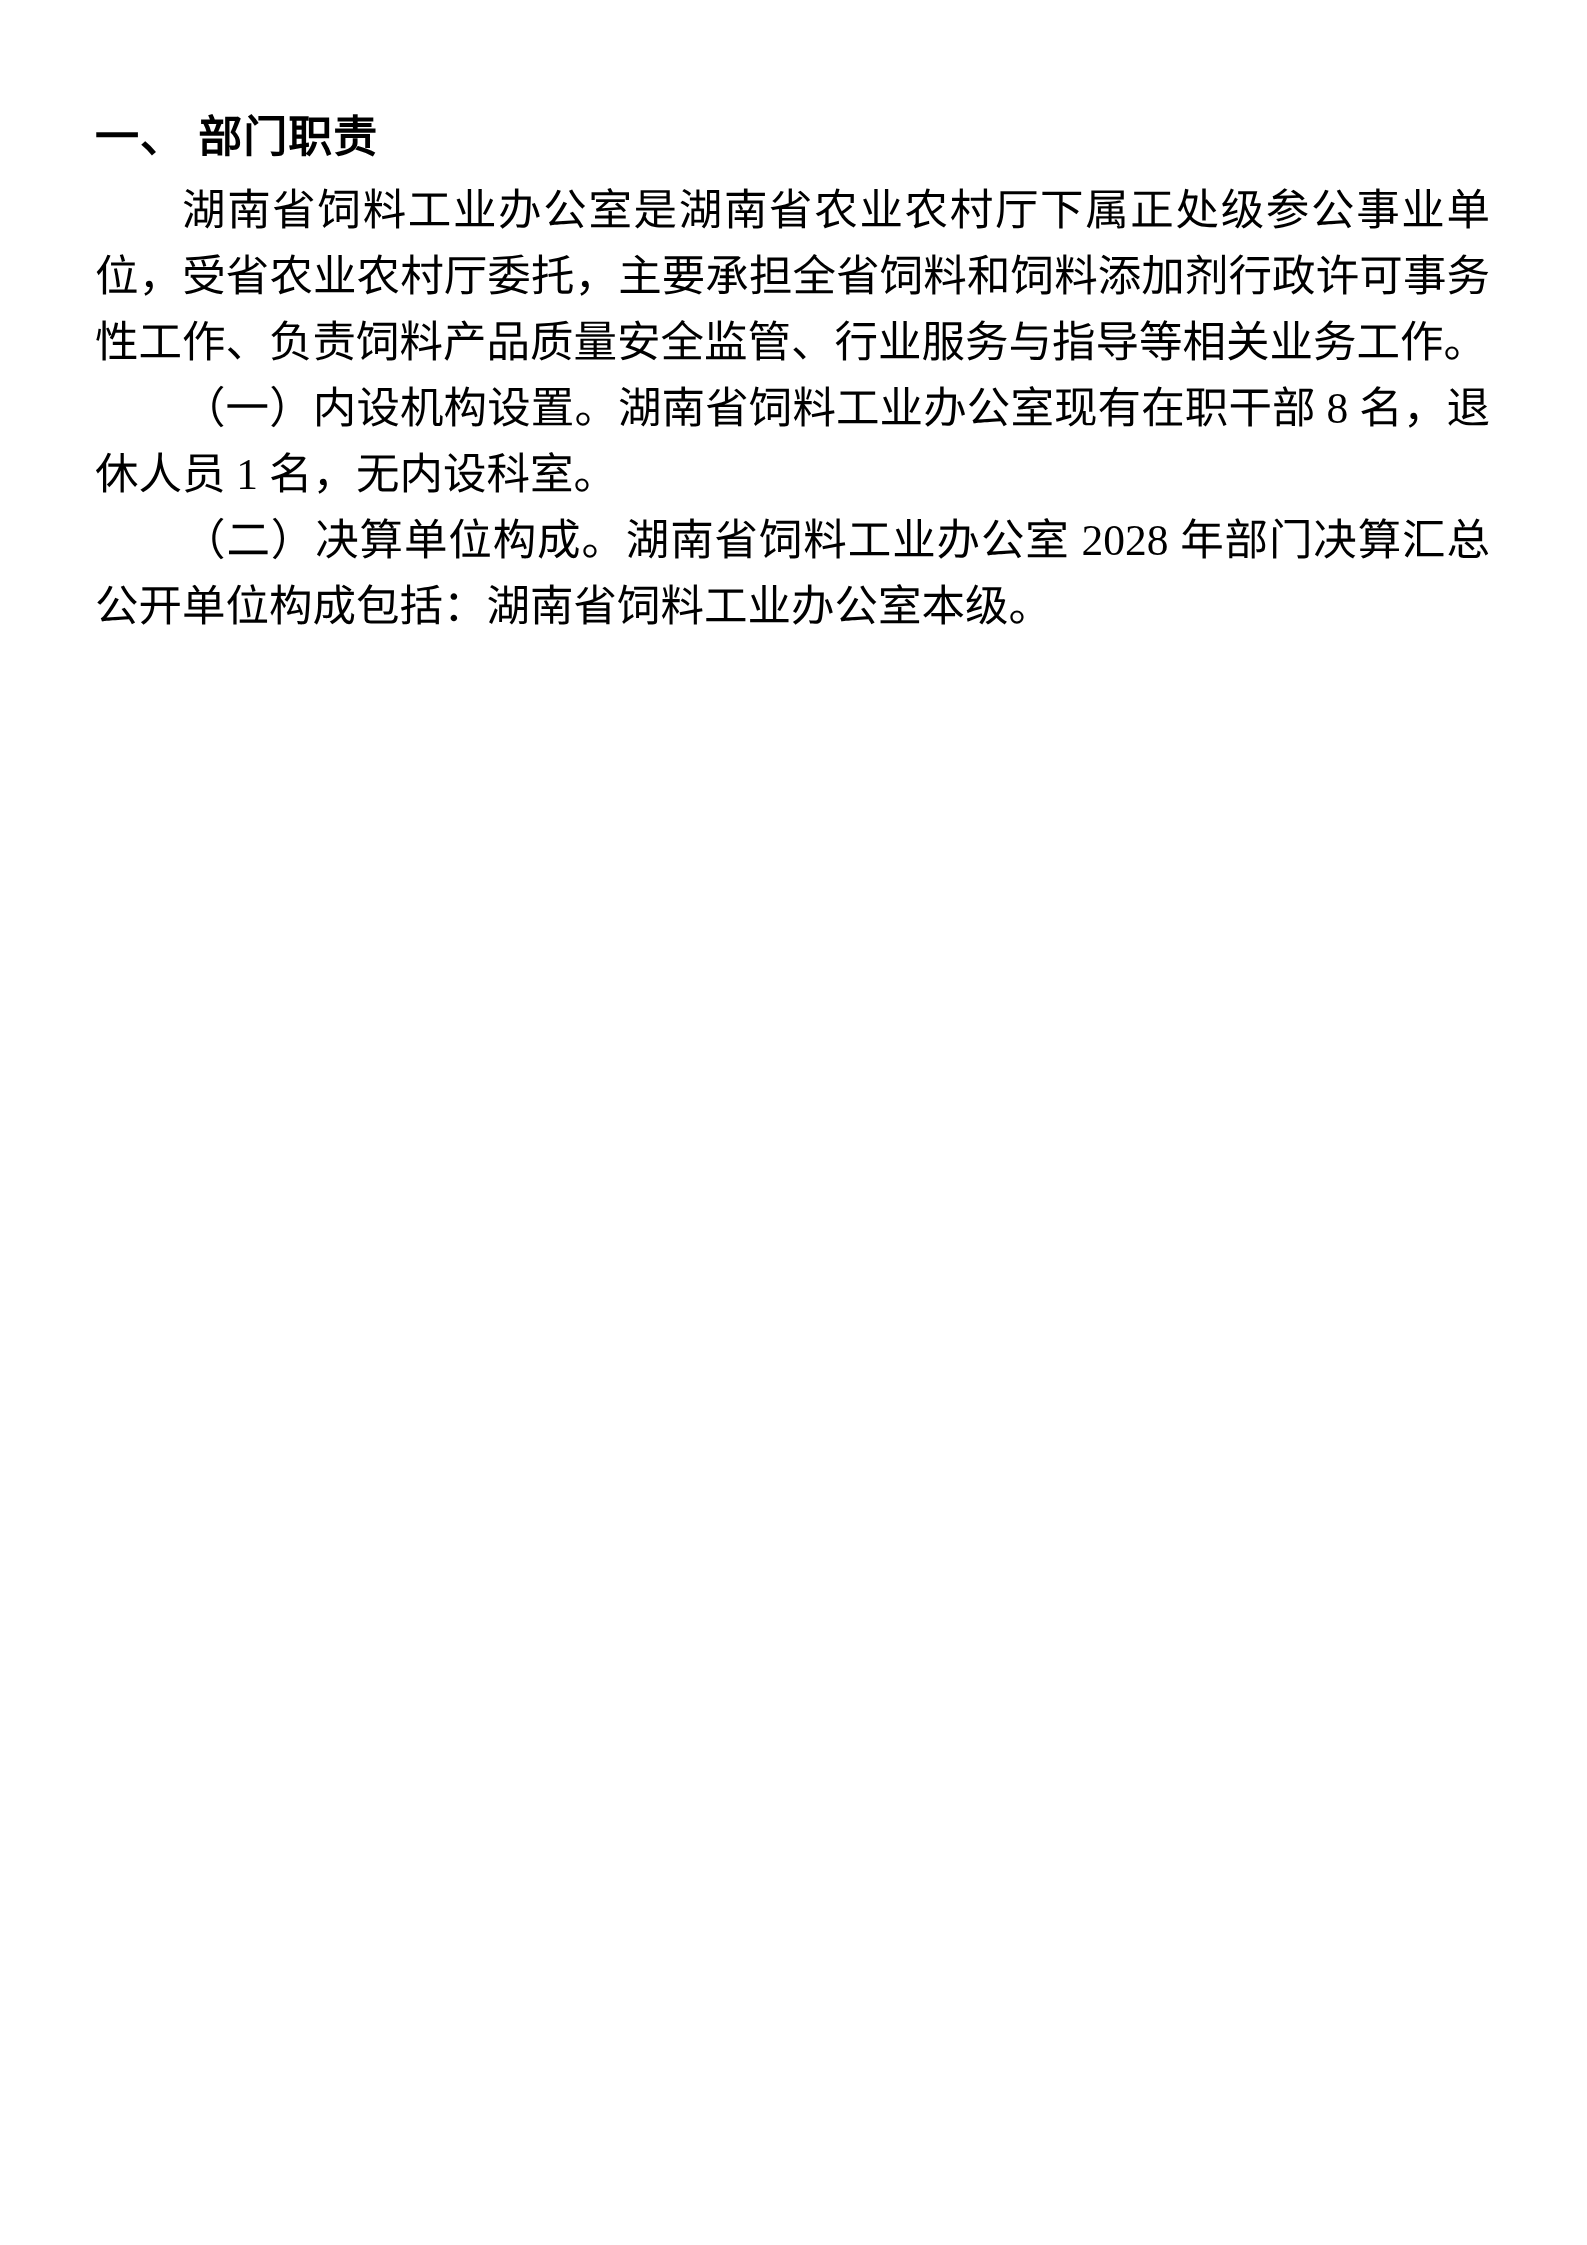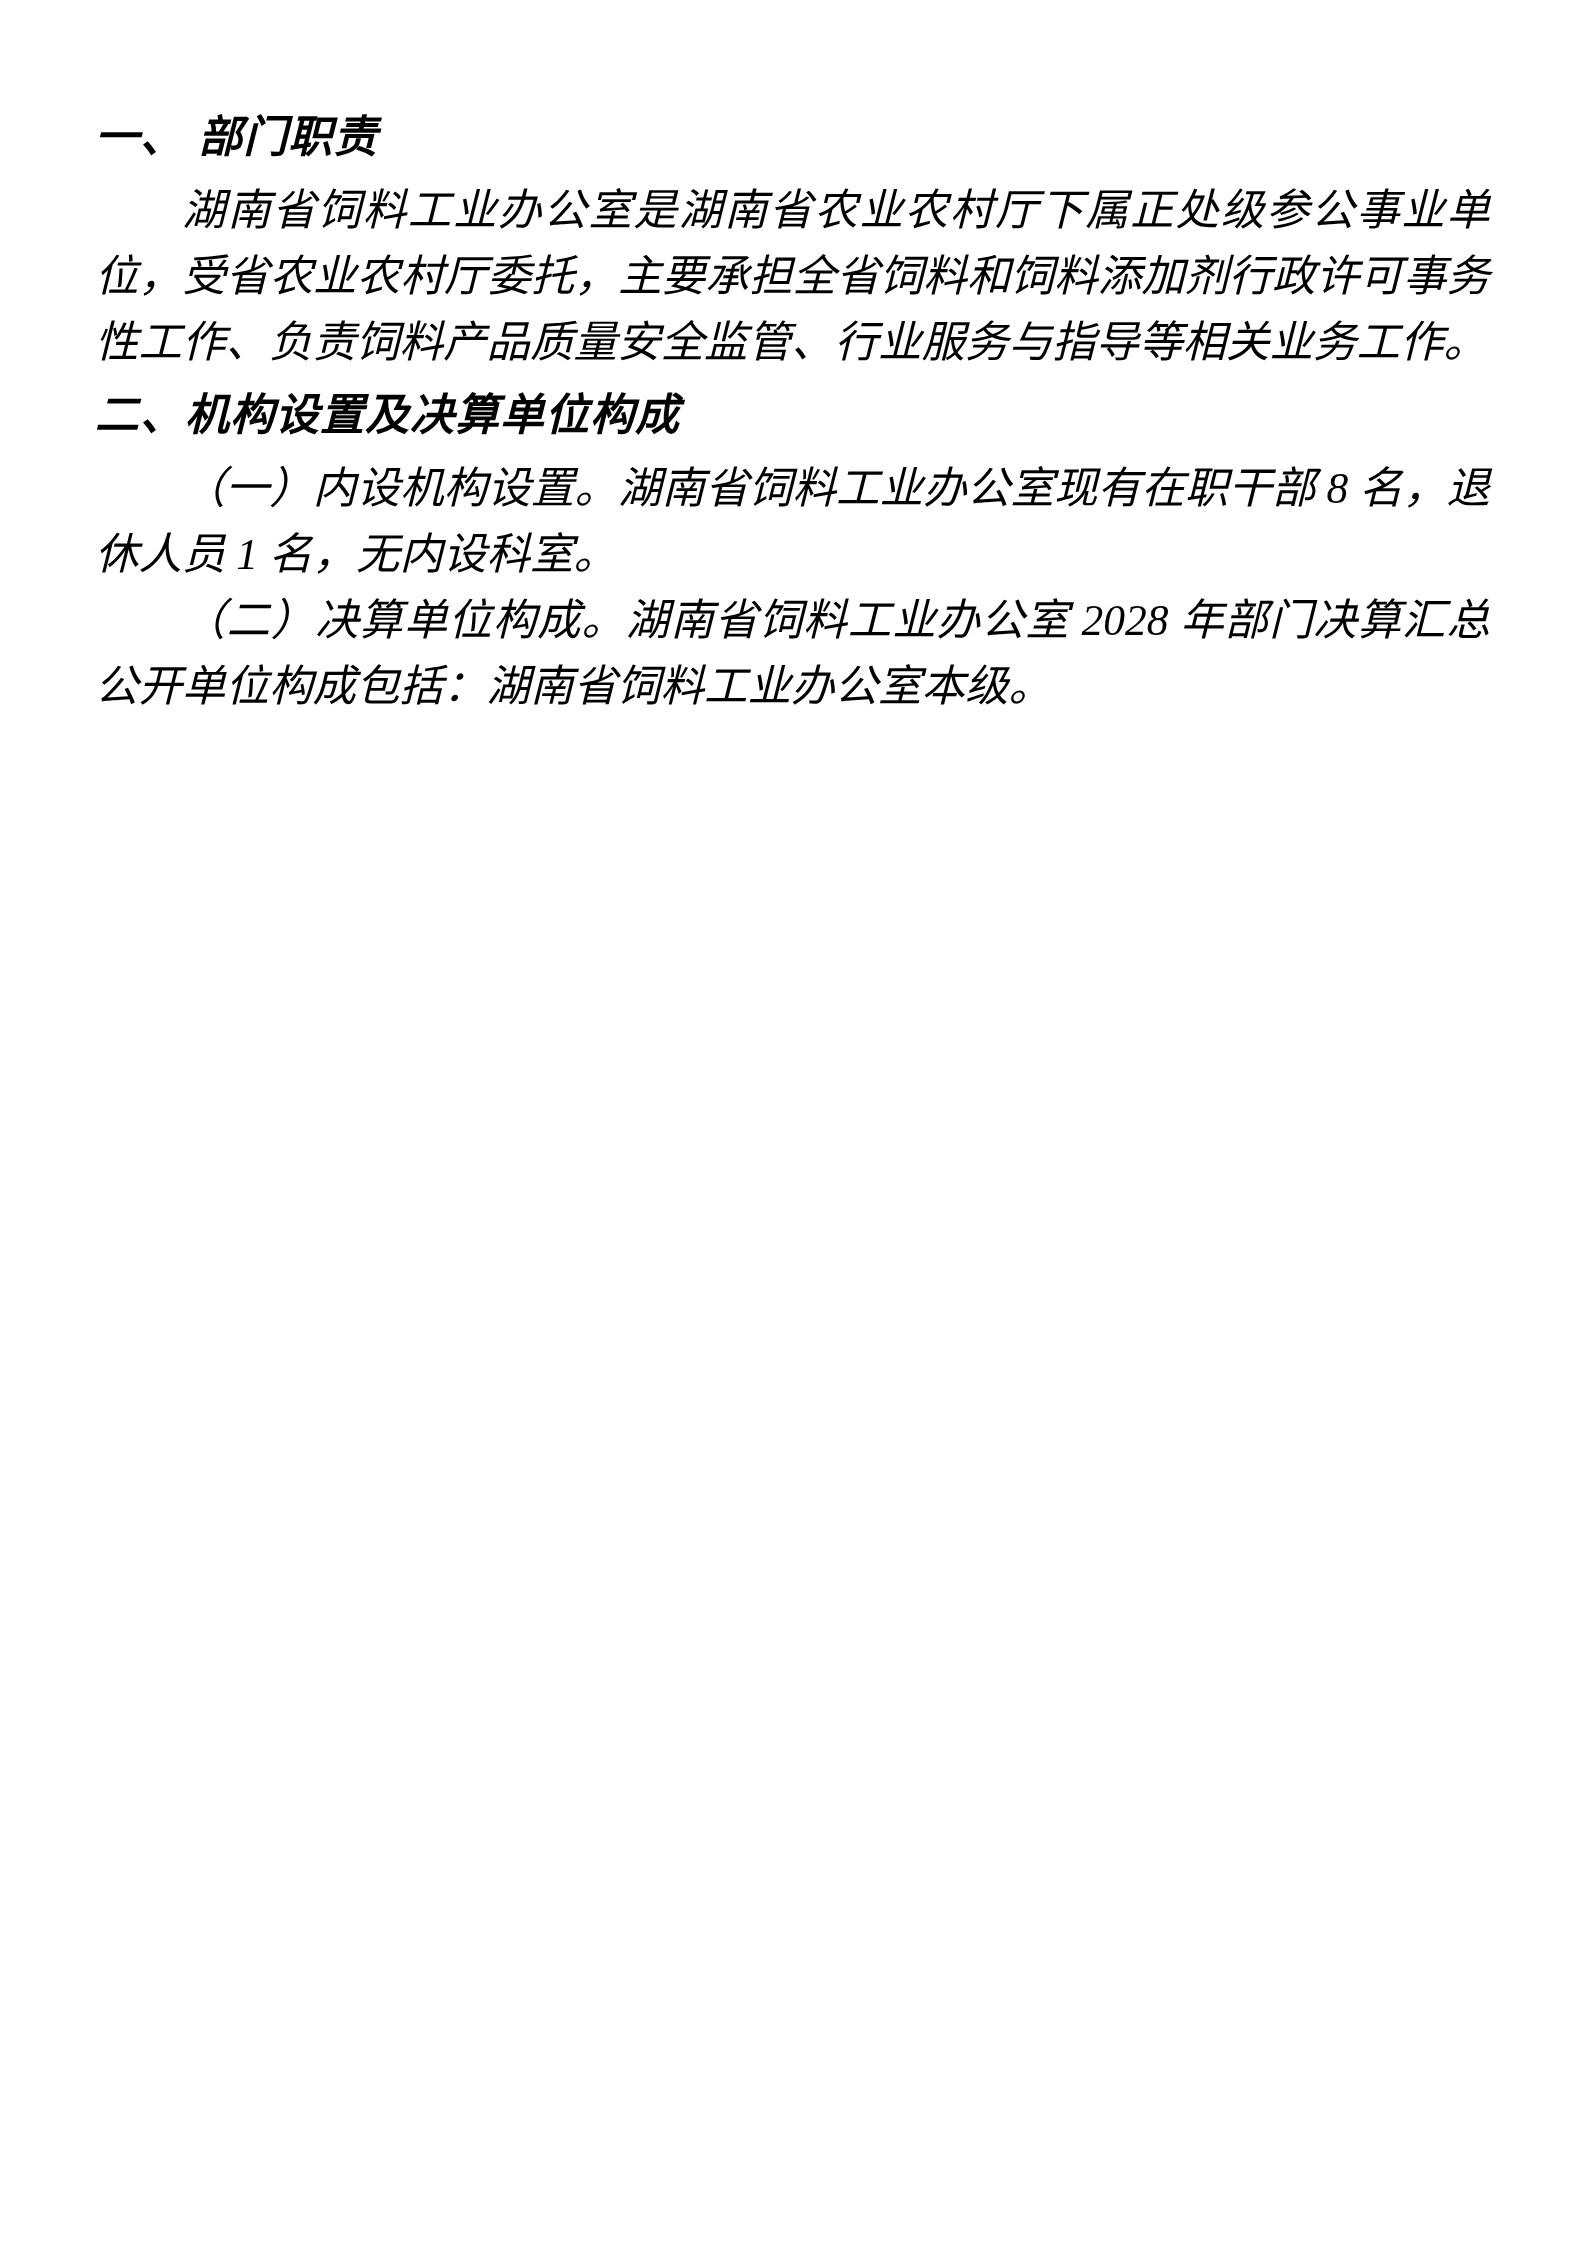--- a/index.html
+++ b/index.html
@@ -8,21 +8,20 @@
   }
   .page {
     position: relative;
     width: 1587px;
     height: 1691px;
     background: var(--page-bg, #ffffff);
     color: var(--page-fg, #000000);
     box-sizing: border-box;
     padding: 97px 97px 4px 95px;
     overflow: hidden;
-    font-style: italic;
   }
   .doc-heading {
     margin: 0;
     font-family: "Liberation Sans", "DejaVu Sans", sans-serif;
     font-weight: bold;
     font-size: 44px;
     line-height: 80px;
     letter-spacing: 1px;
     text-align: left;
     white-space: pre-wrap;
@@ -37,16 +36,15 @@
     text-indent: 2em;
     white-space: pre-wrap;
   }
 </style>
 </head>
 <body>
 
 <div class="page">
   <h2 class="doc-heading">一、 部门职责</h2>
   <p class="doc-paragraph">湖南省饲料工业办公室是湖南省农业农村厅下属正处级参公事业单位，受省农业农村厅委托，主要承担全省饲料和饲料添加剂行政许可事务性工作、负责饲料产品质量安全监管、行业服务与指导等相关业务工作。</p>
-  <h2 class="doc-heading">二、机构设置及决算单位构成</h2>
   <p class="doc-paragraph">（一）内设机构设置。湖南省饲料工业办公室现有在职干部 8 名，退休人员 1 名，无内设科室。</p>
   <p class="doc-paragraph">（二）决算单位构成。湖南省饲料工业办公室 2028 年部门决算汇总公开单位构成包括：湖南省饲料工业办公室本级。</p>
 </div>
 
 </body></html>

